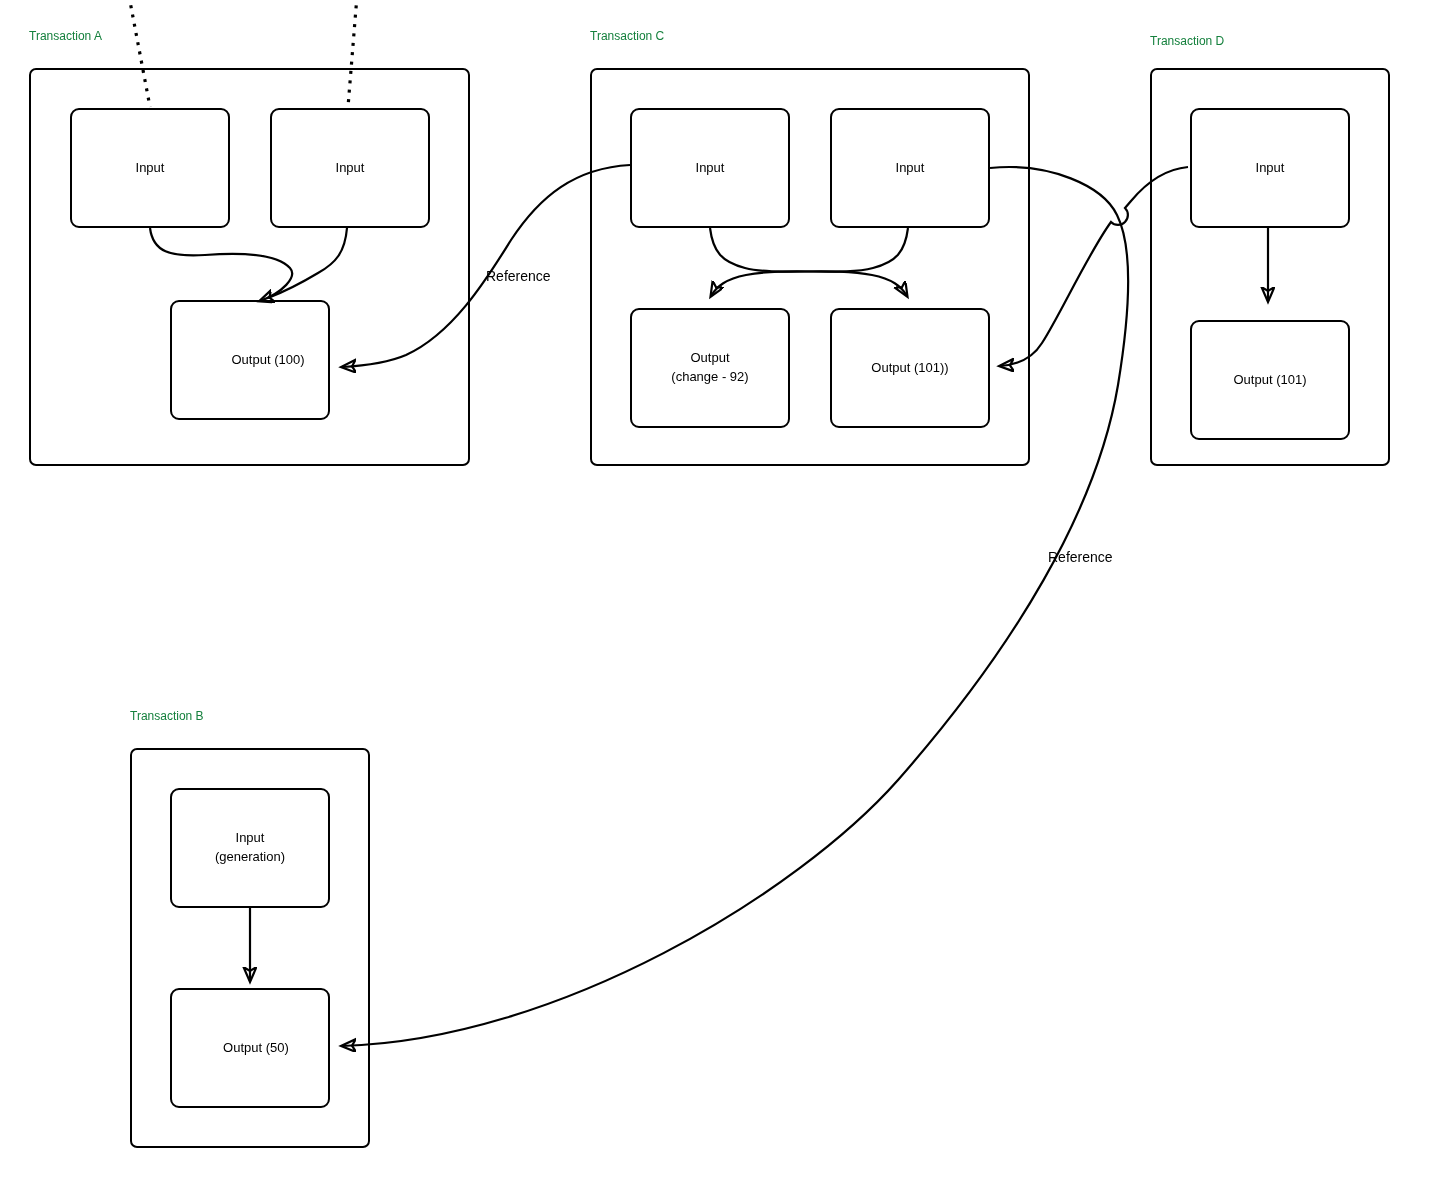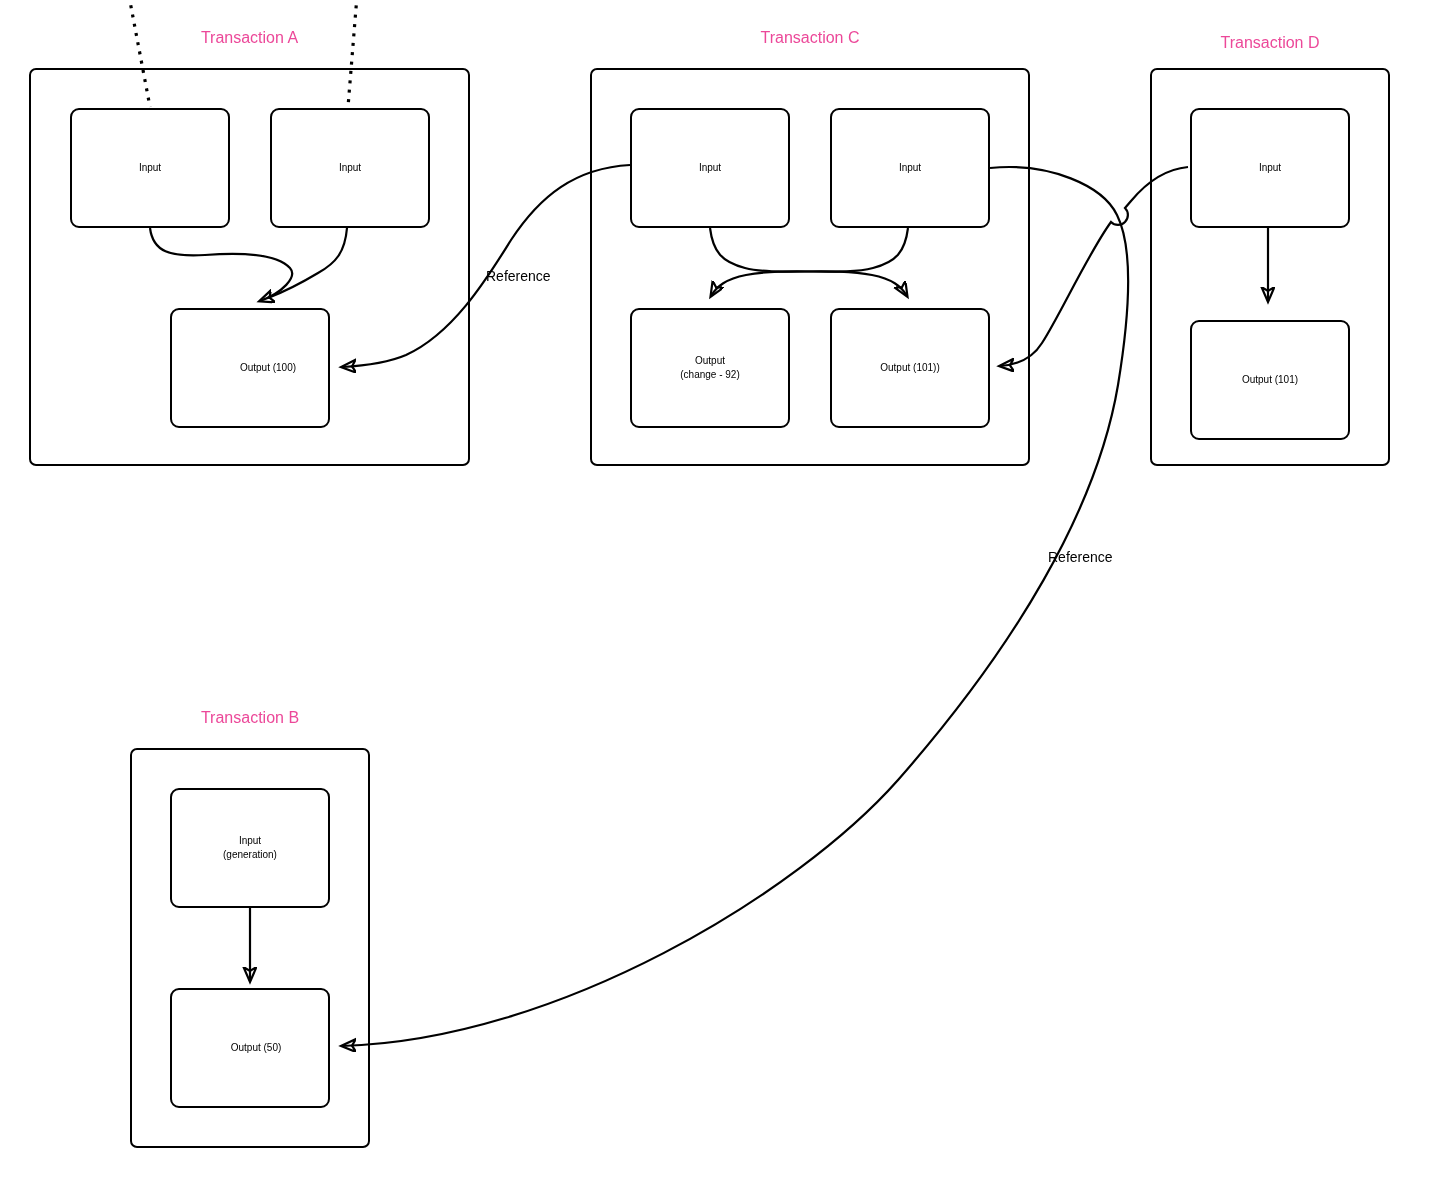--- a/index.html
+++ b/index.html
@@ -17,39 +17,39 @@
   }
   .tx-outer {
     position: absolute;
     border: 2px solid #000;
     border-radius: 7px;
     background: #ffffff;
     box-sizing: border-box;
   }
   .tx-title {
     position: absolute;
-    text-align: center;
-    font-size: 16px;
-    color: #ec4899;
+    text-align: left;
+    font-size: 12px;
+    color: #15803d;
     white-space: nowrap;
   }
   .node {
     position: absolute;
     width: 160px;
     height: 120px;
     border: 2.5px solid #000;
     border-radius: 9px;
     background: #ffffff;
     box-sizing: border-box;
     display: flex;
     flex-direction: column;
     align-items: center;
     justify-content: center;
     text-align: center;
-    font-size: 10px;
+    font-size: 13px;
     line-height: 1.45;
     color: #000;
   }
   .ref-label {
     position: absolute;
     font-size: 14px;
     color: #000;
     white-space: nowrap;
   }
   
@@ -58,21 +58,21 @@
   #tx-d { left: 1150px; top: 68px;  width: 240px; height: 398px; }
   #tx-b { left: 130px;  top: 748px; width: 240px; height: 400px; }
   
   #title-a { left: 29px;   top: 29px;  width: 441px; }
   #title-c { left: 590px;  top: 29px;  width: 440px; }
   #title-d { left: 1150px; top: 34px;  width: 240px; }
   #title-b { left: 130px;  top: 709px; width: 240px; }
   
   #a-in1  { left: 70px;   top: 108px; }
   #a-in2  { left: 270px;  top: 108px; }
-  #a-out  { left: 170px;  top: 308px; padding-left: 36px; }
+  #a-out  { left: 170px;  top: 300px; padding-left: 36px; }
   #c-in1  { left: 630px;  top: 108px; }
   #c-in2  { left: 830px;  top: 108px; }
   #c-out1 { left: 630px;  top: 308px; }
   #c-out2 { left: 830px;  top: 308px; }
   #d-in   { left: 1190px; top: 108px; }
   #d-out  { left: 1190px; top: 320px; }
   #b-in   { left: 170px;  top: 788px; }
   #b-out  { left: 170px;  top: 988px; padding-left: 12px; }
   
   #ref-a { left: 486px;  top: 268px; }

